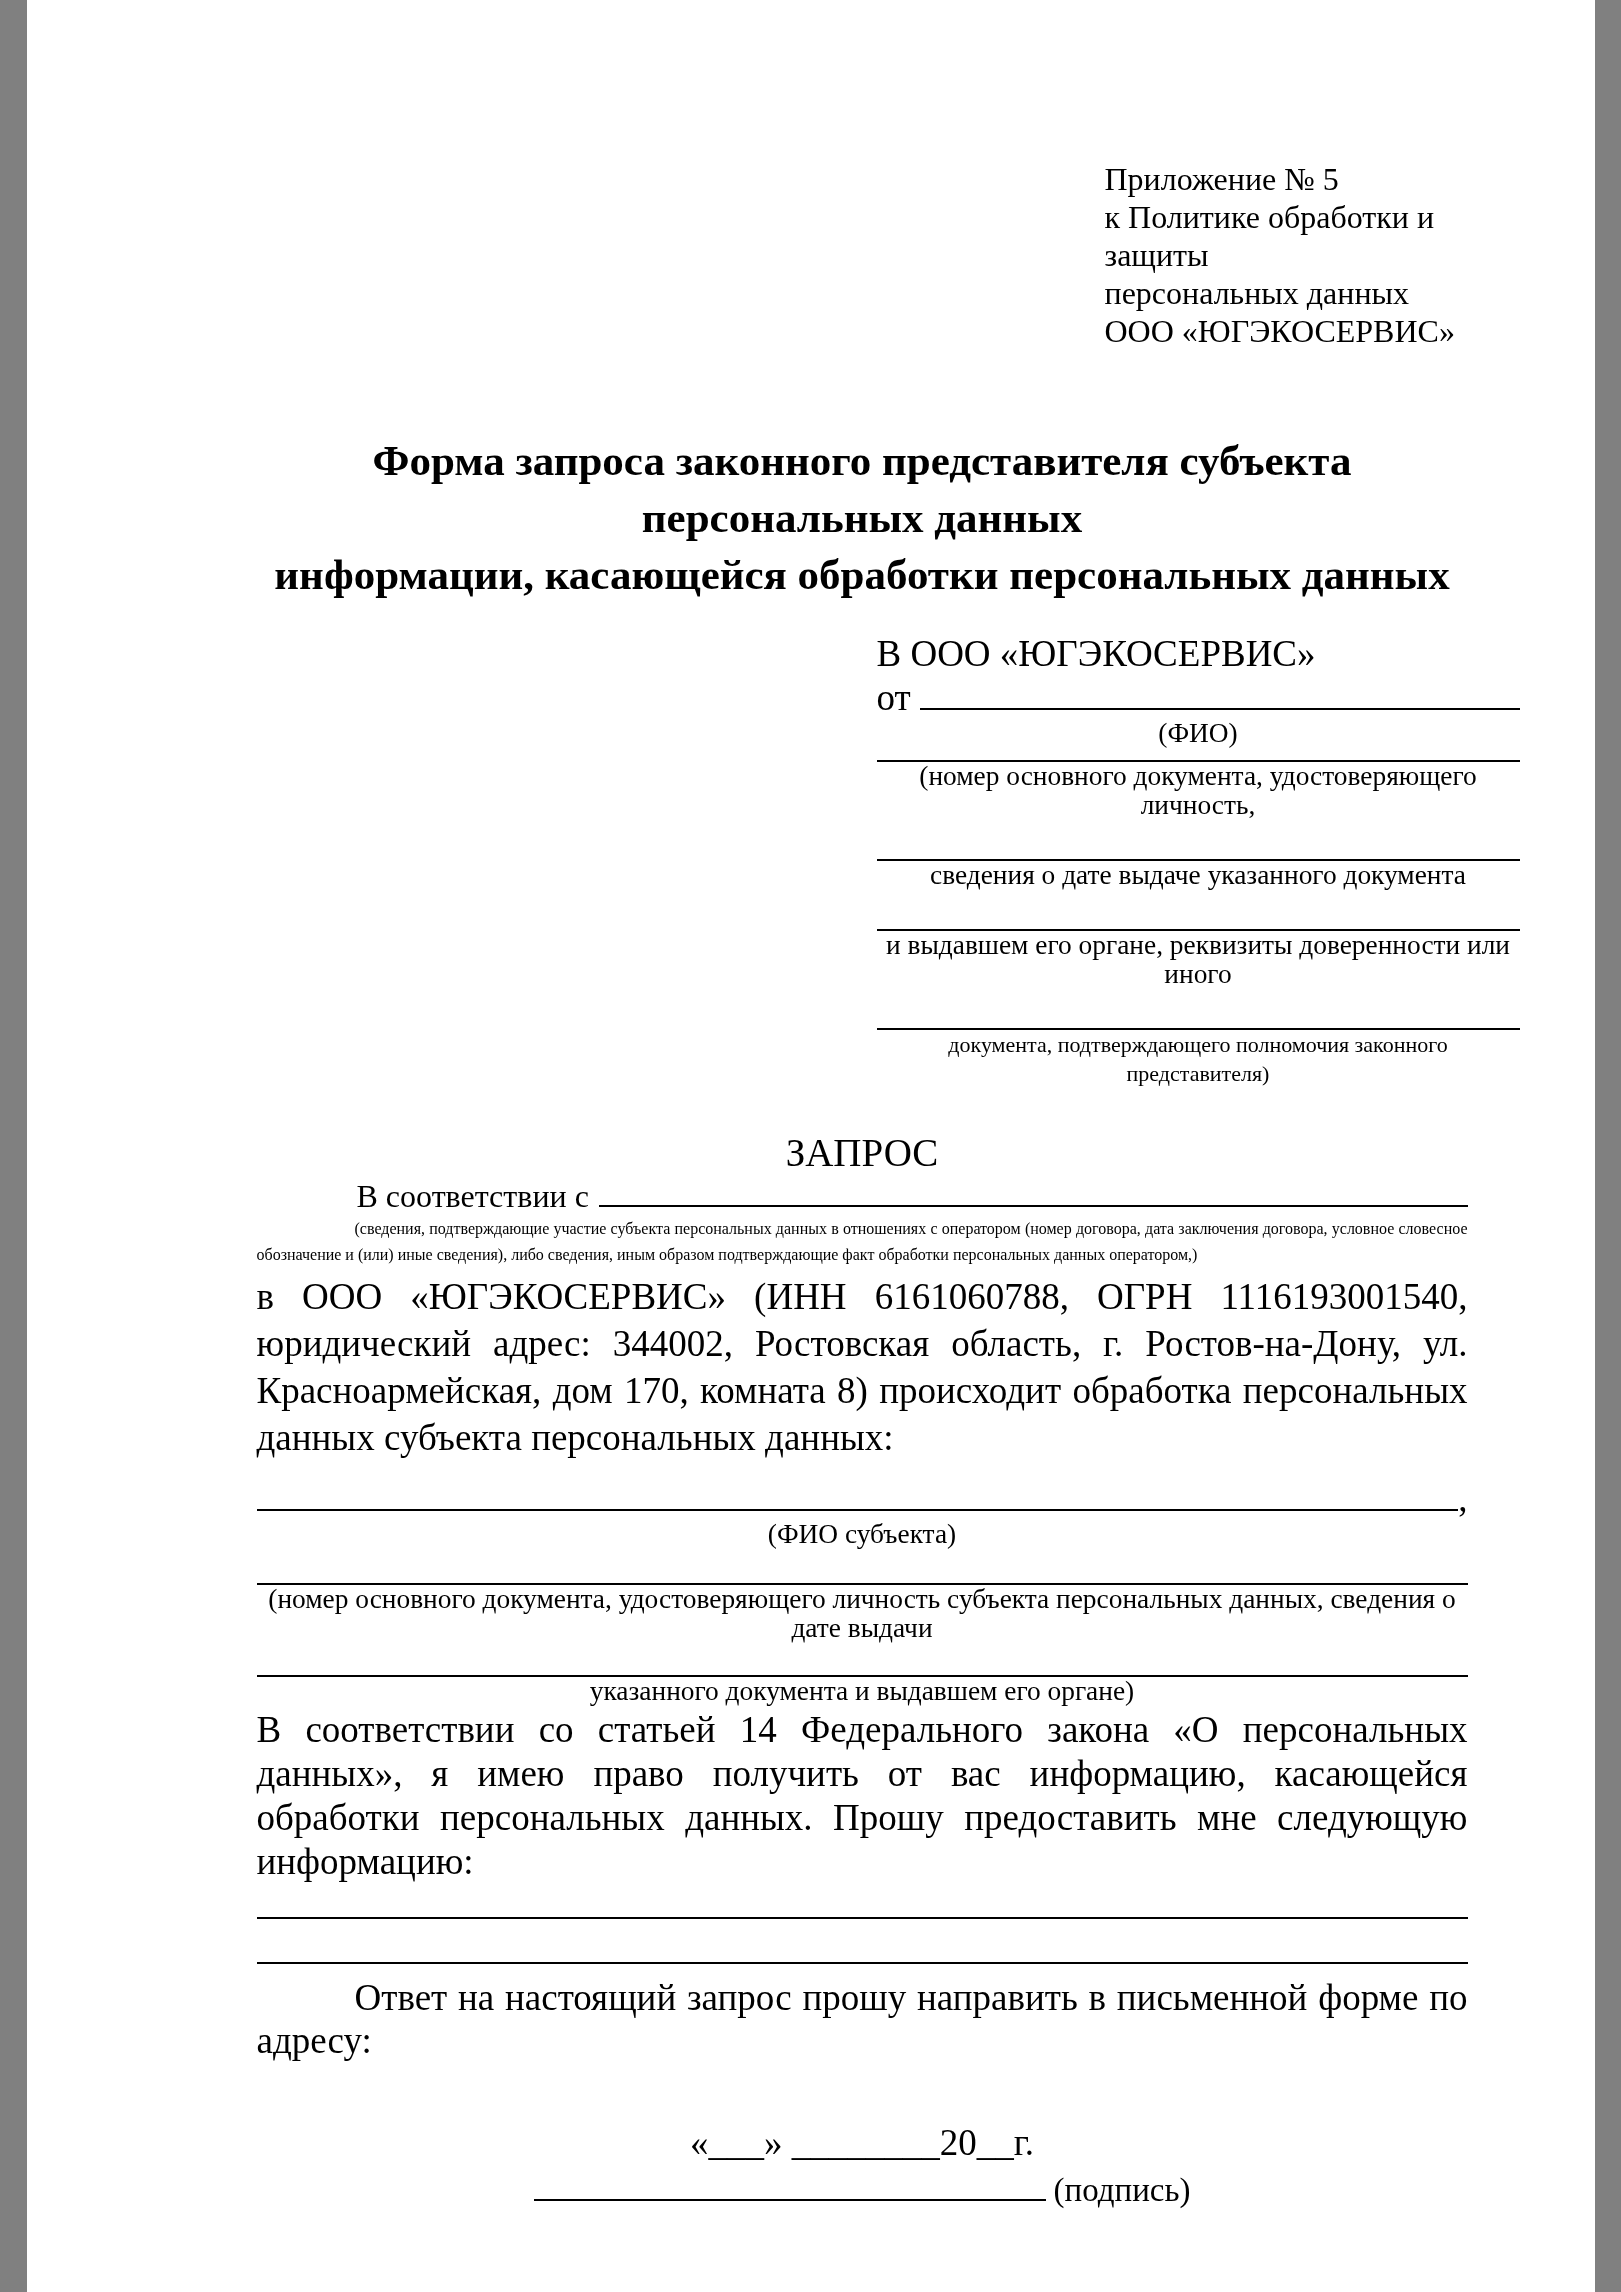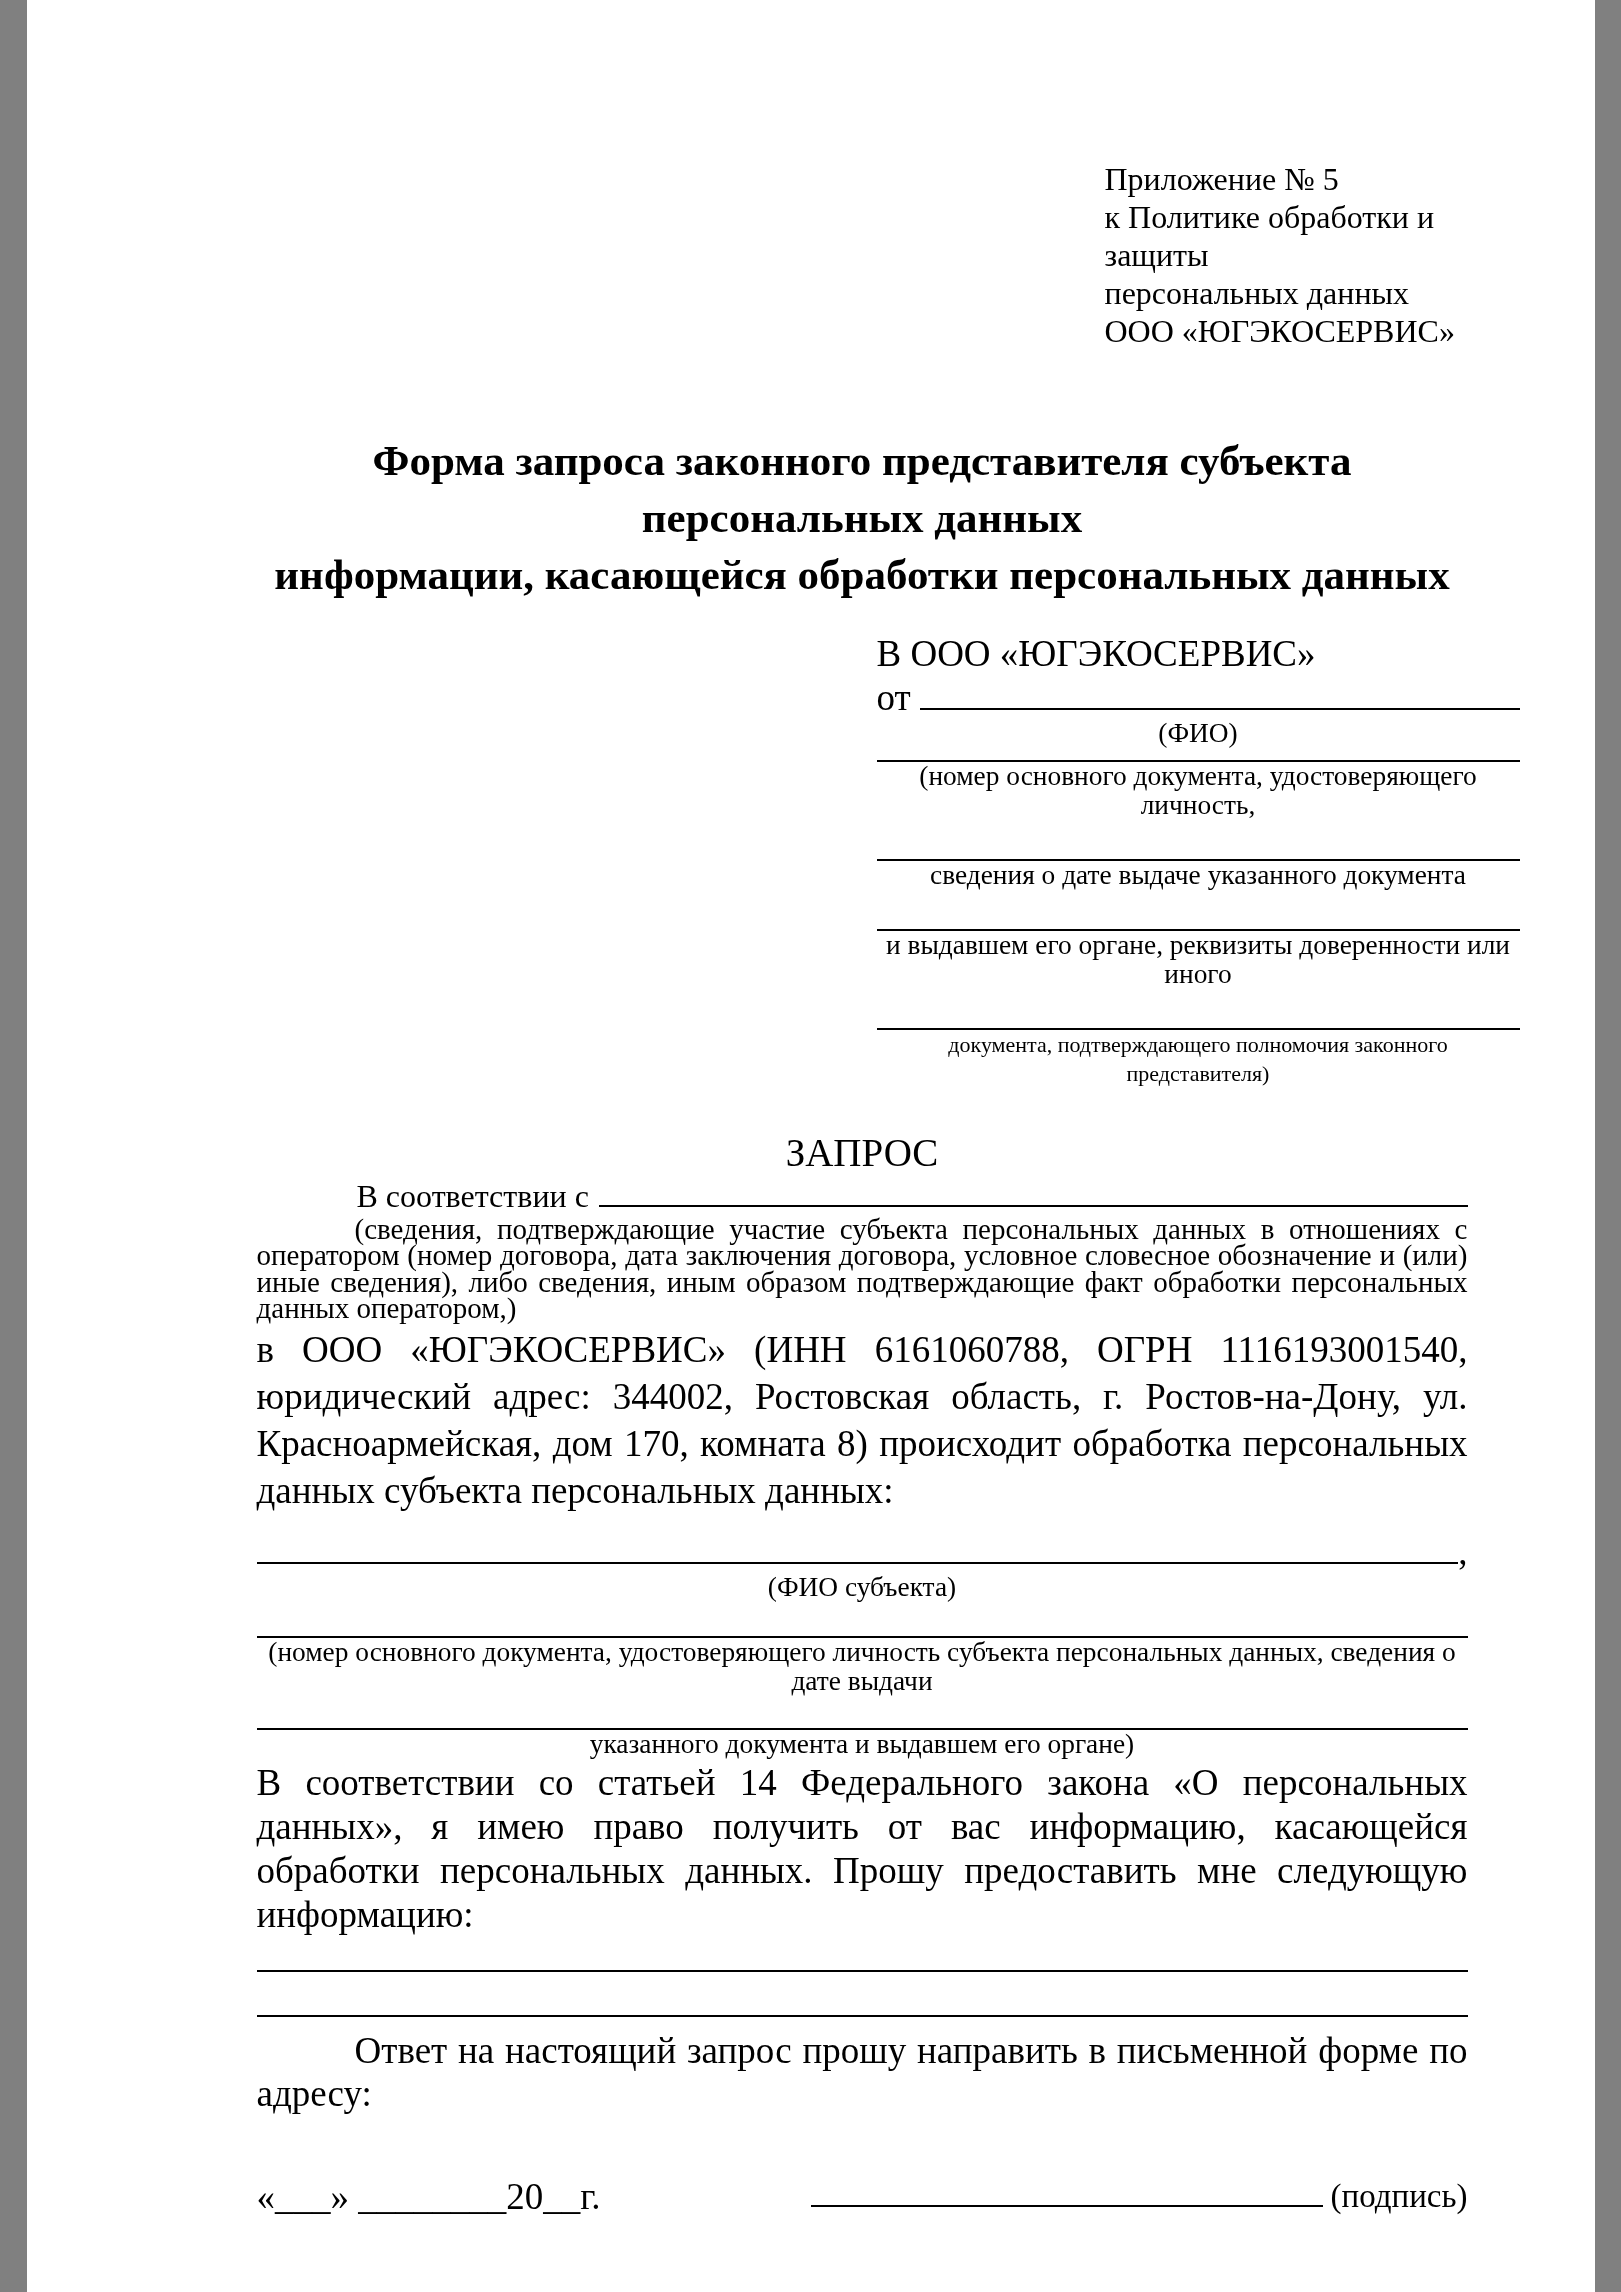--- a/index.html
+++ b/index.html
@@ -21,32 +21,32 @@
   .inline-row { display:flex; align-items:baseline; }
   .fill-line { flex:1 1 auto; border-bottom:2.9px solid #000; height:33px; min-width:39px; }
   .cap { font-size:27.4px; line-height:29px; text-align:center; }
   .cap-sm { font-size:22px; }
   .ruleline { border-bottom:2.9px solid #000; height:0; }
   .addr .pair1 { margin-top:11.8px; }
   .addr .pair { margin-top:39px; }
   .zapros { margin-top:41px; text-align:center; font-size:39px; line-height:47px; }
   .intro { font-size:32px; line-height:39px; }
   .intro .lead { margin-left:100px; white-space:nowrap; padding-right:9.8px; }
-  .fineprint { font-size:29px; line-height:26.5px; text-align:justify; text-indent:98px; }
+  .fineprint { font-size:16px; line-height:26.5px; text-align:justify; text-indent:98px; }
   .para { font-size:37px; line-height:47px; text-align:justify; }
   .law { line-height:44px; margin-top:2px; }
   .comma-row { margin-top:15.7px; font-size:37px; }
   .blank1 { margin-top:34px; }
   .blank2 { margin-top:32px; }
   .freeline-a { margin-top:0px; }
   .freeline-b { margin-top:43px; }
   .reply { margin-top:11.8px; line-height:43px; text-indent:98px; }
   .addr-row { font-size:37px; line-height:43px; }
   .addr-row .tail { white-space:nowrap; padding-left:3.9px; }
-  .footer-row { margin-top:57px; display:flex; align-items:center; justify-content:space-between; font-size:37px; line-height:47px; }
+  .footer-row { margin-top:57px; display:flex; align-items:center; justify-content:space-between; font-size:37px; line-height:47px;flex-direction:column; }
   .sig { display:flex; align-items:baseline;gap:8px; }
   .sig-line { width:512px; border-bottom:2.9px solid #000; height:33px; }
   .sig-cap { font-size:33px; white-space:nowrap; }
 </style>
 </head>
 <body>
 
 <div class="page">
 
   <div class="hdr">

